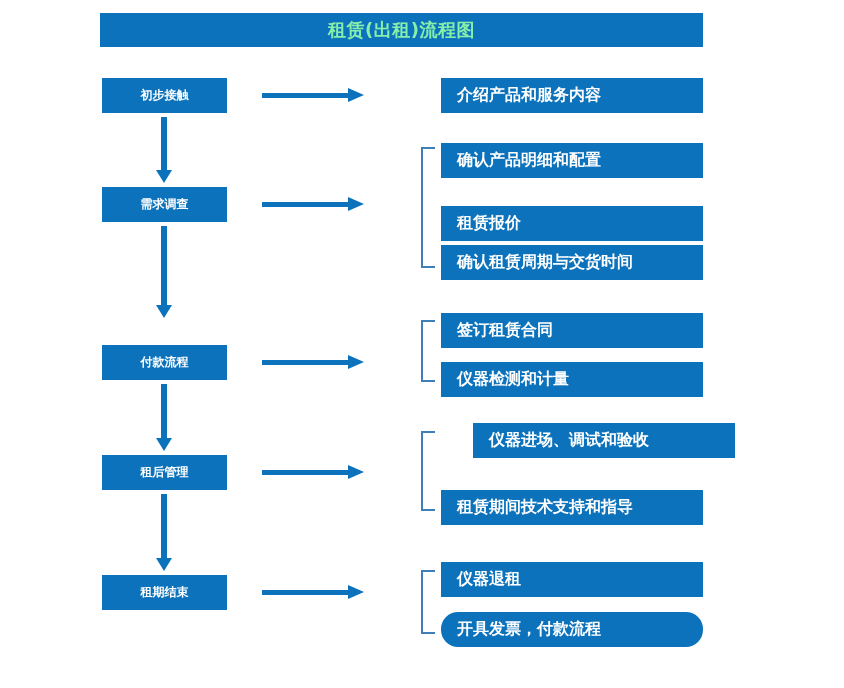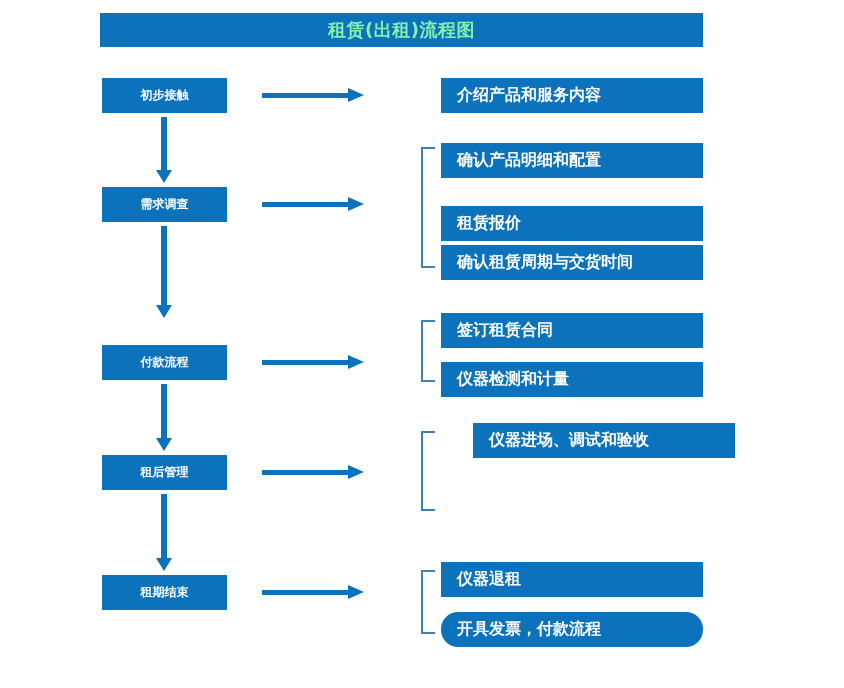--- a/index.html
+++ b/index.html
@@ -188,20 +188,21 @@
   <div class="stage-box" style="top:455px;">租后管理</div>
 
   <div class="h-arrow" style="top:464px;">
     <div class="shaft"></div>
     <div class="head"></div>
   </div>
 
   <div class="bracket" style="top:431px; height:80px;"></div>
 
   <div class="detail-box" style="top:423px;margin-left:32px;">仪器进场、调试和验收</div>
+  <div class="detail-box" style="top:490px;">租赁期间技术支持和指导</div>
 
   <div class="v-arrow" style="top:494px; height:77px;">
     <div class="shaft" style="height:64px;"></div>
     <div class="head" style="top:64px;"></div>
   </div>
 
   <div class="stage-box" style="top:575px;">租期结束</div>
 
   <div class="h-arrow" style="top:584px;">
     <div class="shaft"></div>

